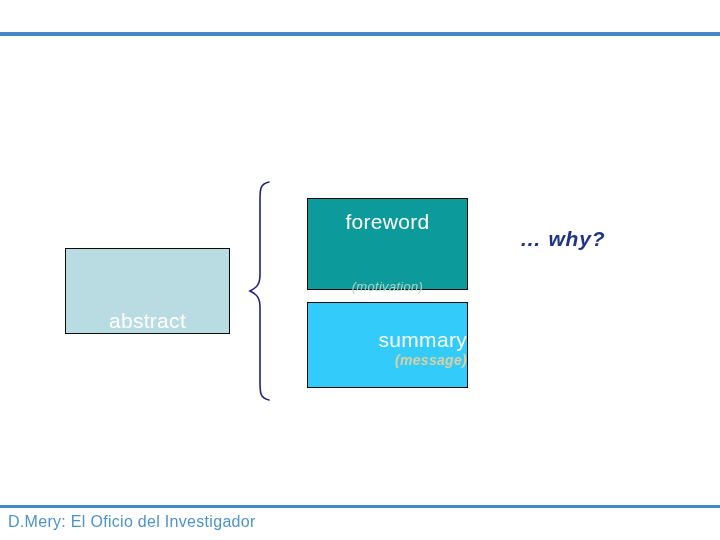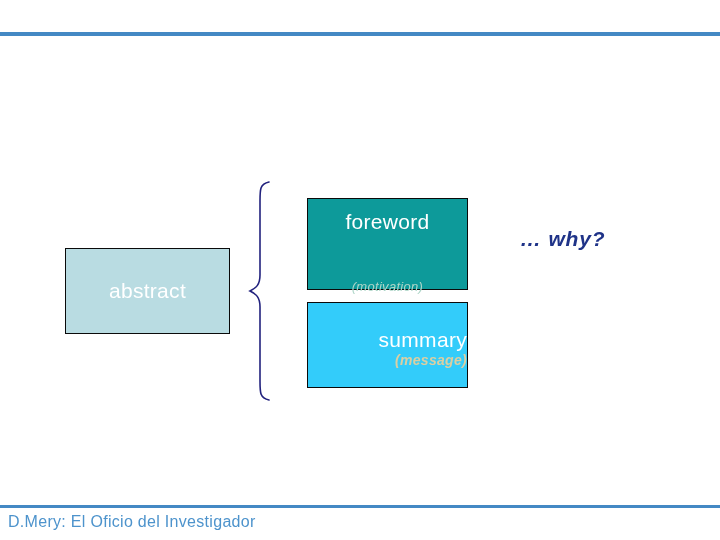--- a/index.html
+++ b/index.html
@@ -29,20 +29,21 @@
     color:var(--header_blue);
   }
   
   .box{
     position:absolute;border:1.5px solid #0a0a0a;box-sizing:border-box;
     display:flex;flex-direction:column;align-items:center;justify-content:center;
   }
   .box-abstract{
     left:65px;top:248px;width:165px;height:86px;
     background:var(--abstract_bg);
+    justify-content:flex-end;
   }
   .box-foreword{
     left:307px;top:198px;width:161px;height:92px;
     background:var(--foreword_bg);padding-top:16px;
   }
   .box-summary{
     left:307px;top:302px;width:161px;height:86px;
     background:var(--summary_bg);padding-top:6px;align-items:flex-end;
   }
   .box-label{

